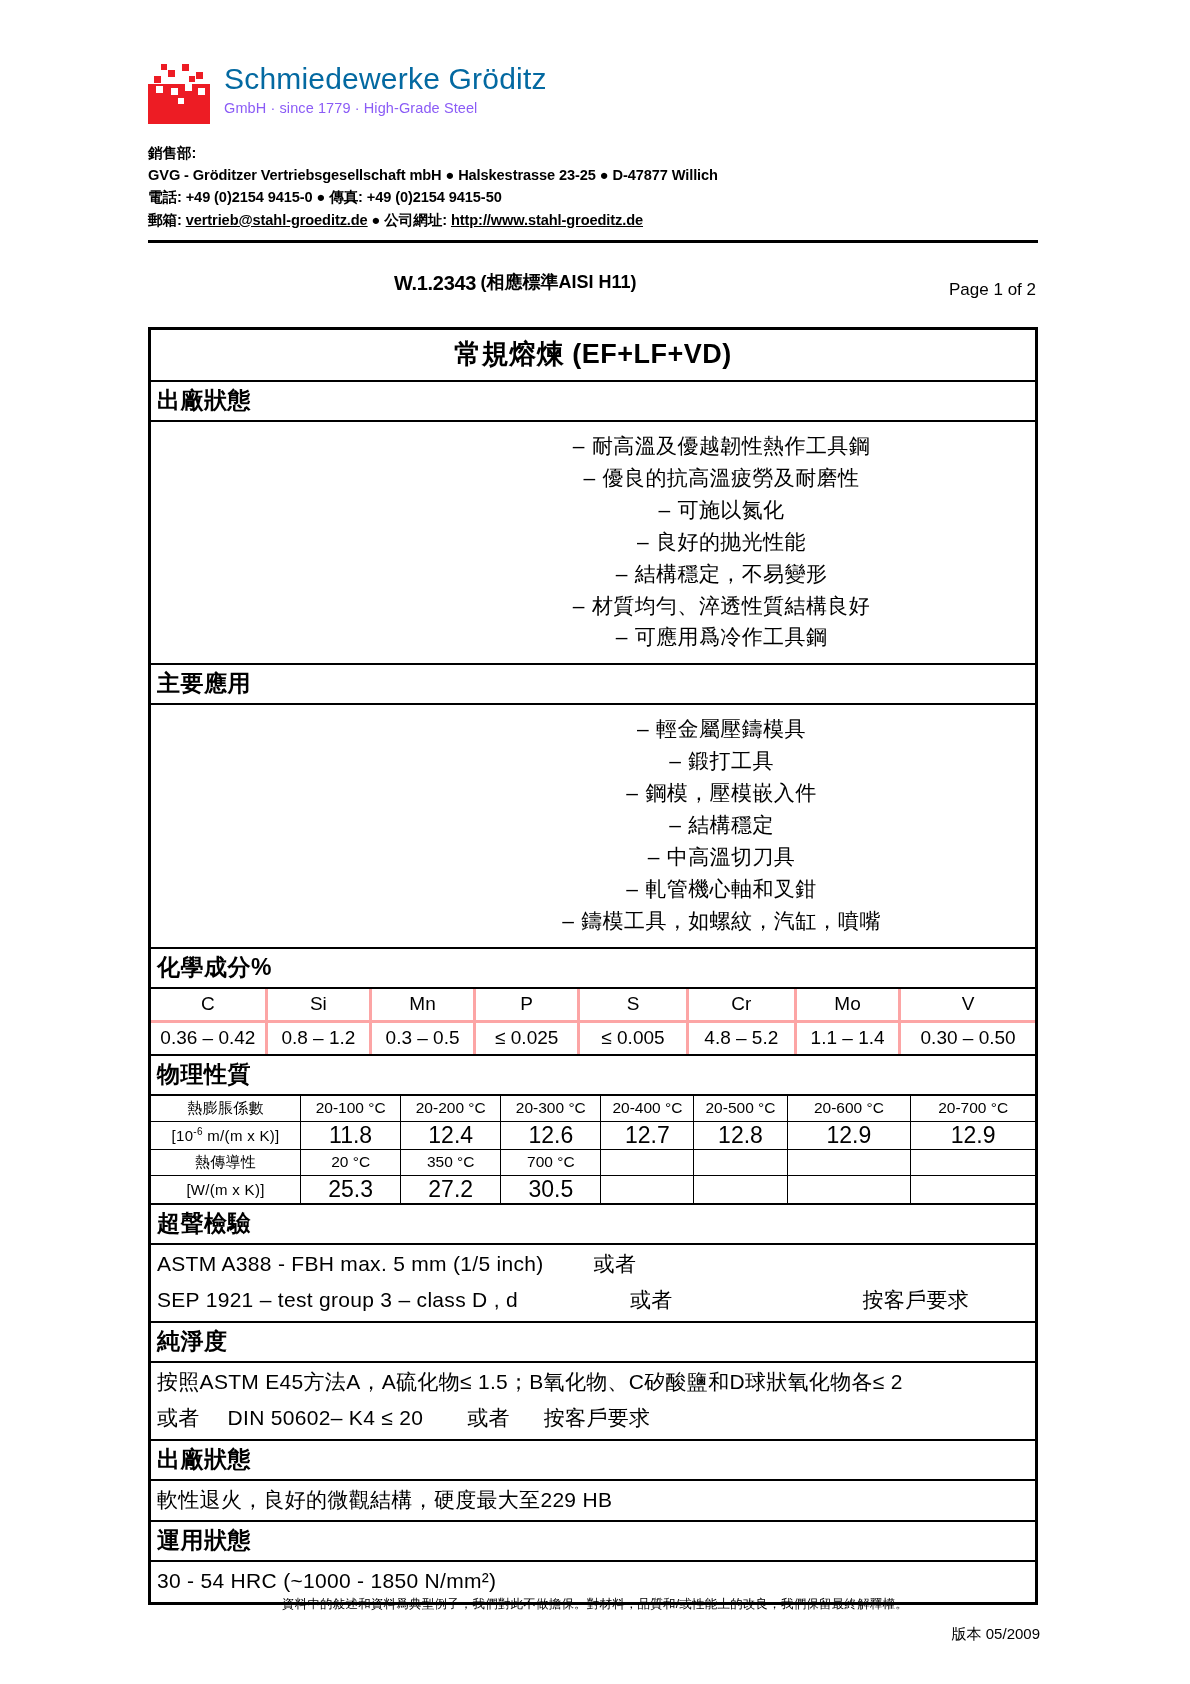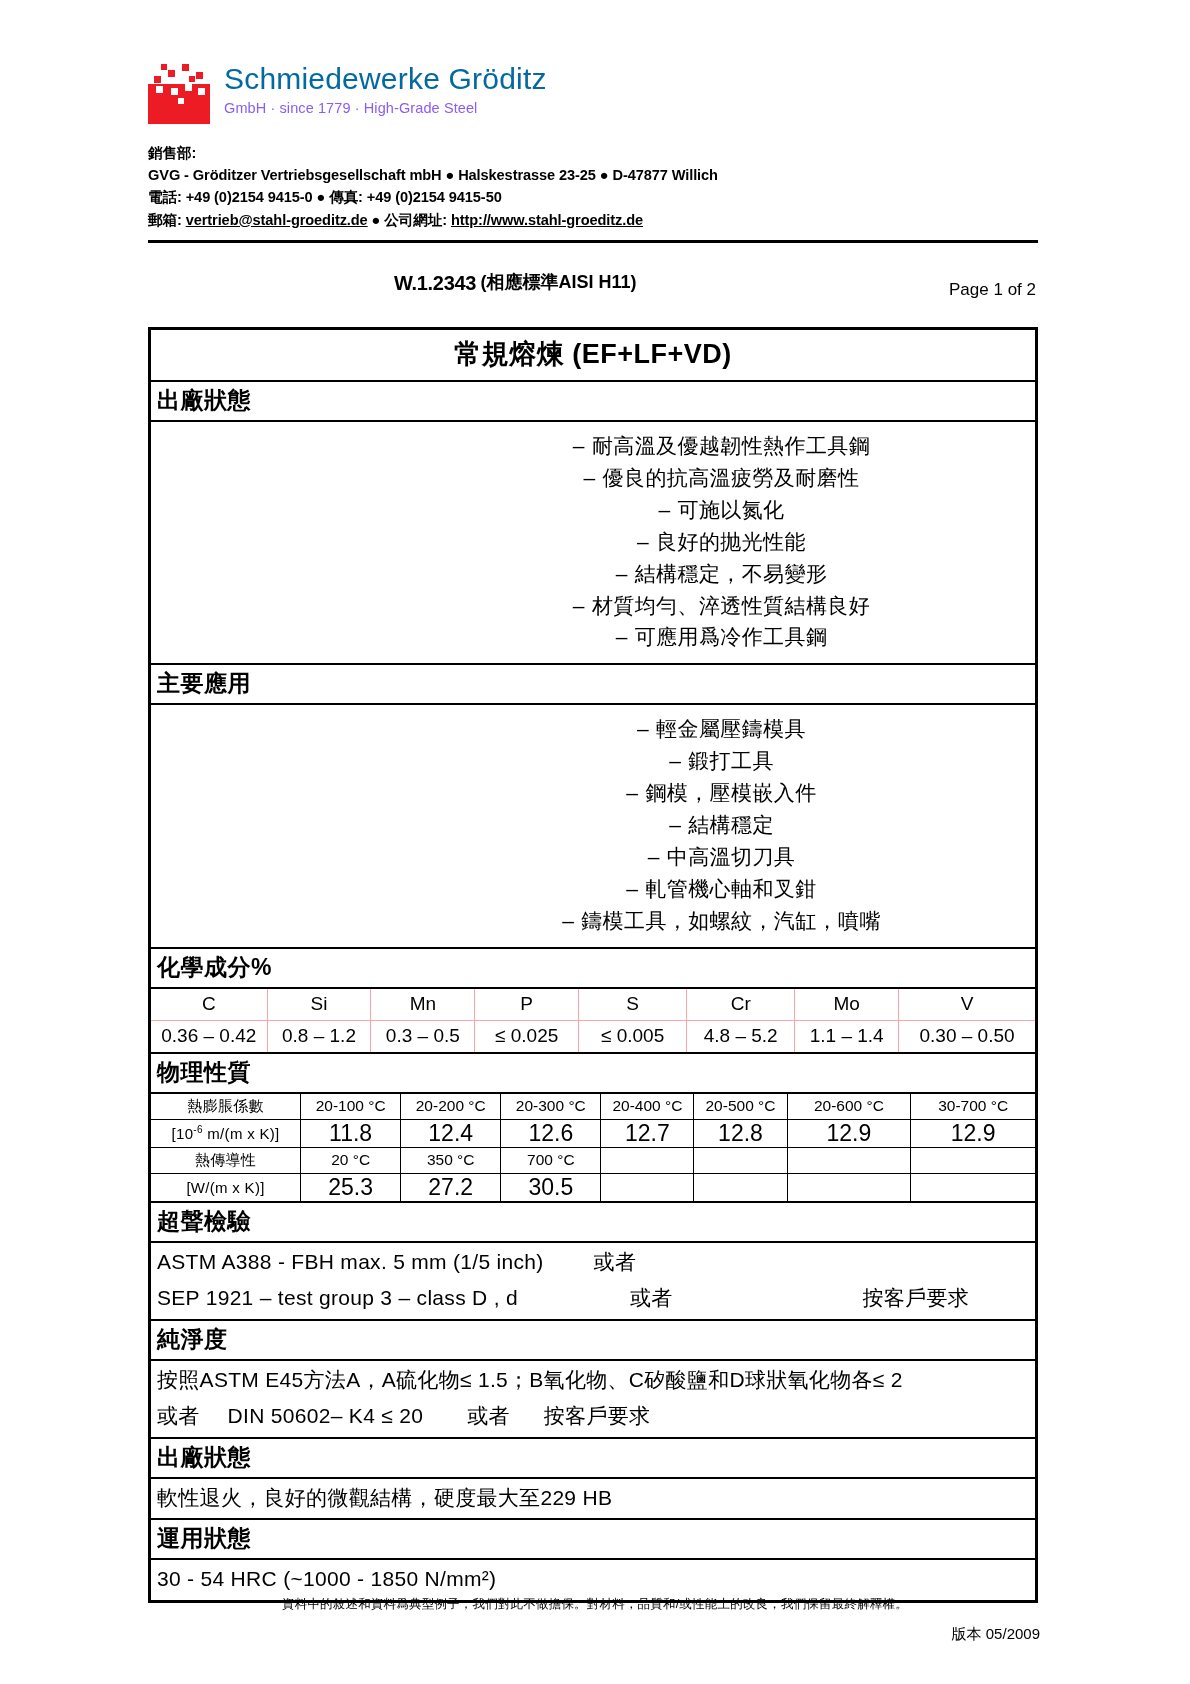--- a/index.html
+++ b/index.html
@@ -173,21 +173,21 @@
     width: 26px;
   }
 
   
   table.grid {
     border-collapse: collapse;
     width: 100%;
     table-layout: fixed;
   }
   table.grid td {
-    border: 1px solid #fca5a5;
+    border: 3px solid #fca5a5;
     text-align: center;
     font-size: 19px;
     padding: 4px 2px 5px;
     white-space: nowrap;
   }
   table.grid tr td:first-child { border-left: none; }
   table.grid tr td:last-child { border-right: none; }
   table.grid tr:first-child td { border-top: none; }
   table.grid tr:last-child td { border-bottom: none; }
   .chem-head td { font-size: 21px; padding: 3px 2px 4px; }
@@ -364,21 +364,21 @@
       <table class="phys">
         <tbody>
             <tr>
           <td class="ph-label" style="width:17%;border-left:none;">熱膨脹係數</td>
           <td class="ph-temp" style="width:11.3%">20-100 °C</td>
           <td class="ph-temp" style="width:11.3%">20-200 °C</td>
           <td class="ph-temp" style="width:11.3%">20-300 °C</td>
           <td class="ph-temp" style="width:10.5%">20-400 °C</td>
           <td class="ph-temp" style="width:10.5%">20-500 °C</td>
           <td class="ph-temp" style="width:14%">20-600 °C</td>
-          <td class="ph-temp" style="width:14.1%">30-700 °C</td>
+          <td class="ph-temp" style="width:14.1%">20-700 °C</td>
         </tr>
         <tr>
           <td class="ph-label"><span>[10</span><sup style="font-size:10px">-6</sup><span> m/(m x K)]</span></td>
           <td class="ph-val">11.8</td>
           <td class="ph-val">12.4</td>
           <td class="ph-val">12.6</td>
           <td class="ph-val">12.7</td>
           <td class="ph-val">12.8</td>
           <td class="ph-val">12.9</td>
           <td class="ph-val">12.9</td>

